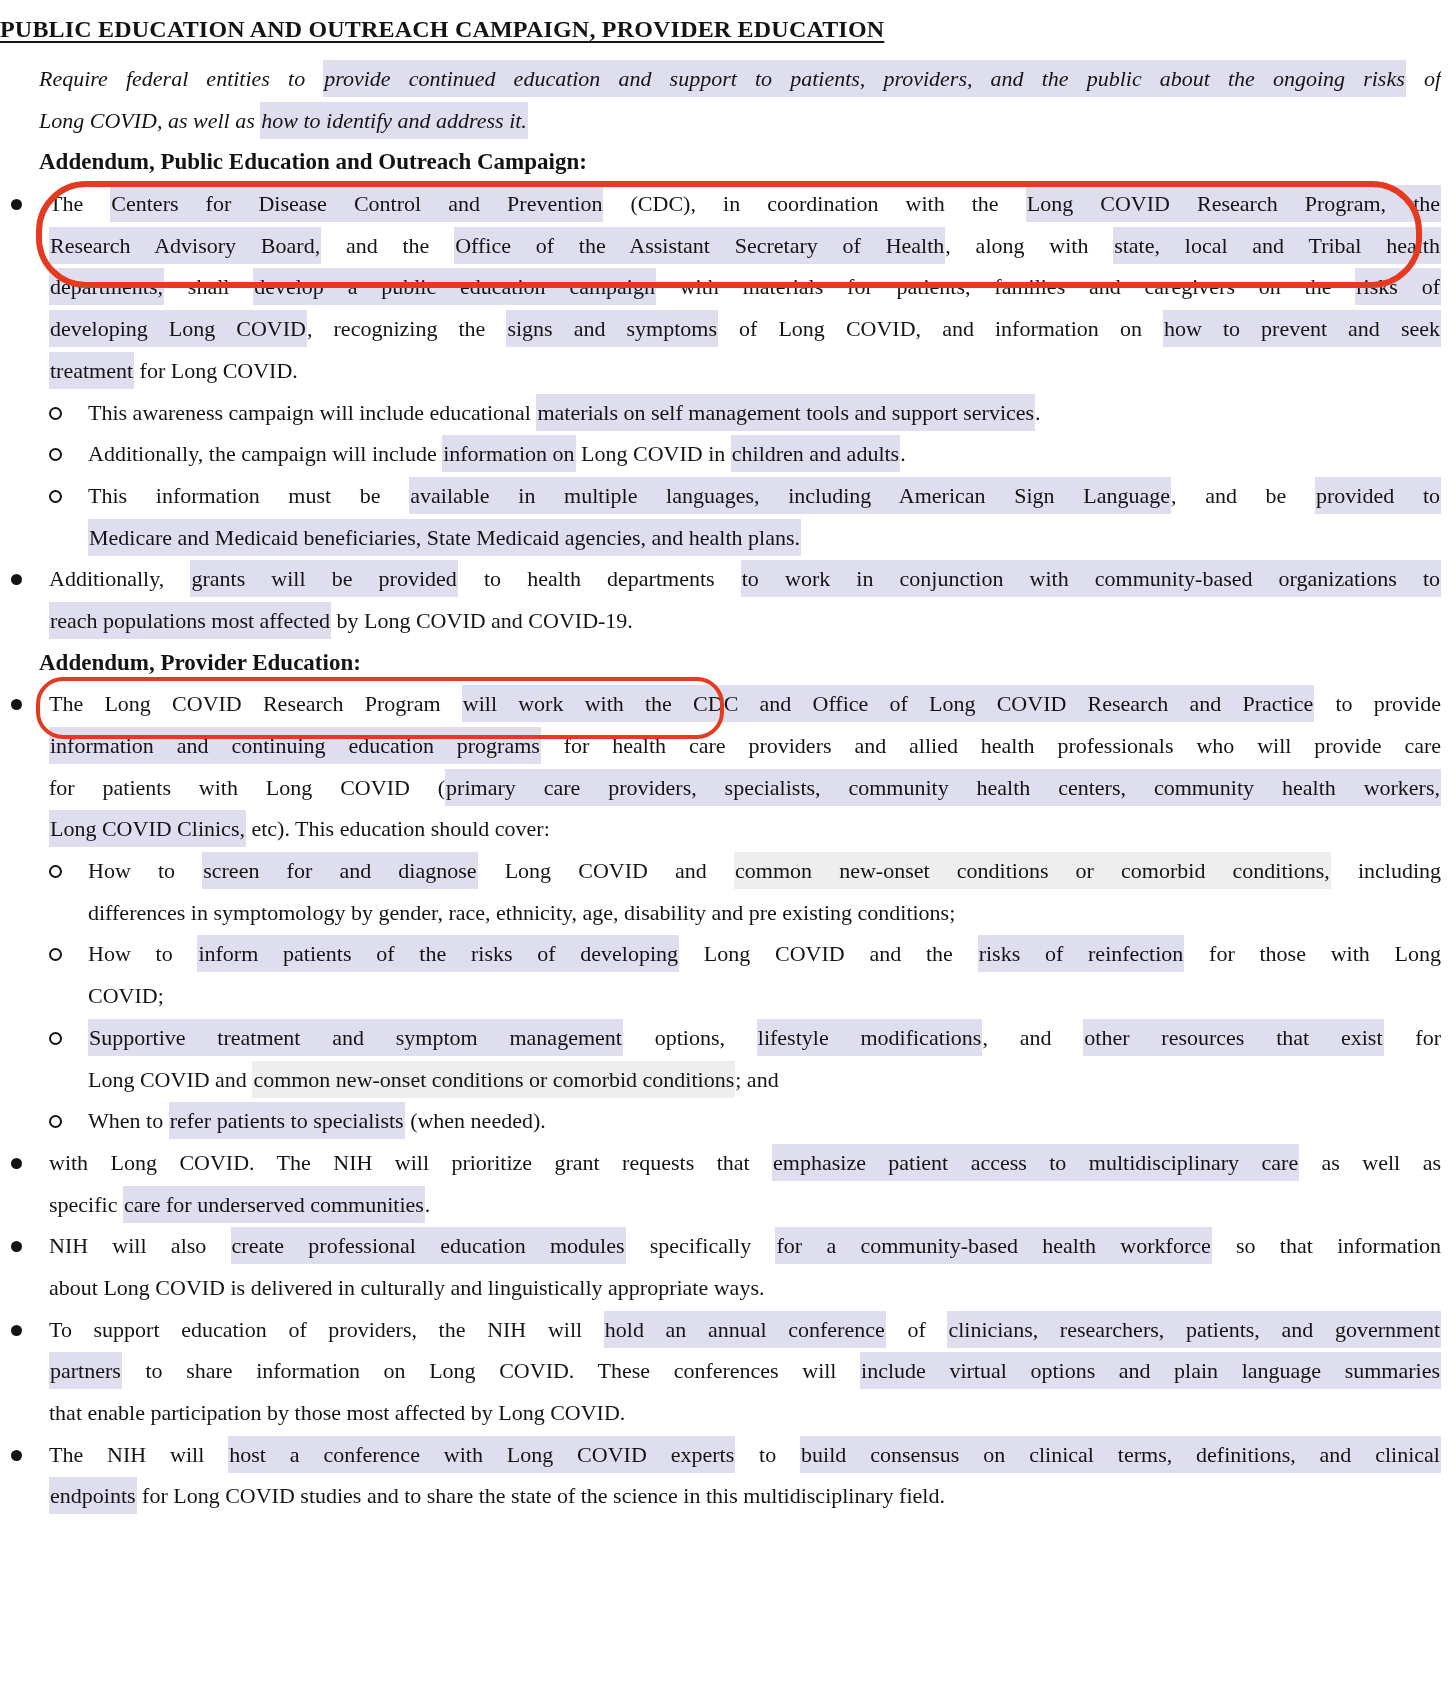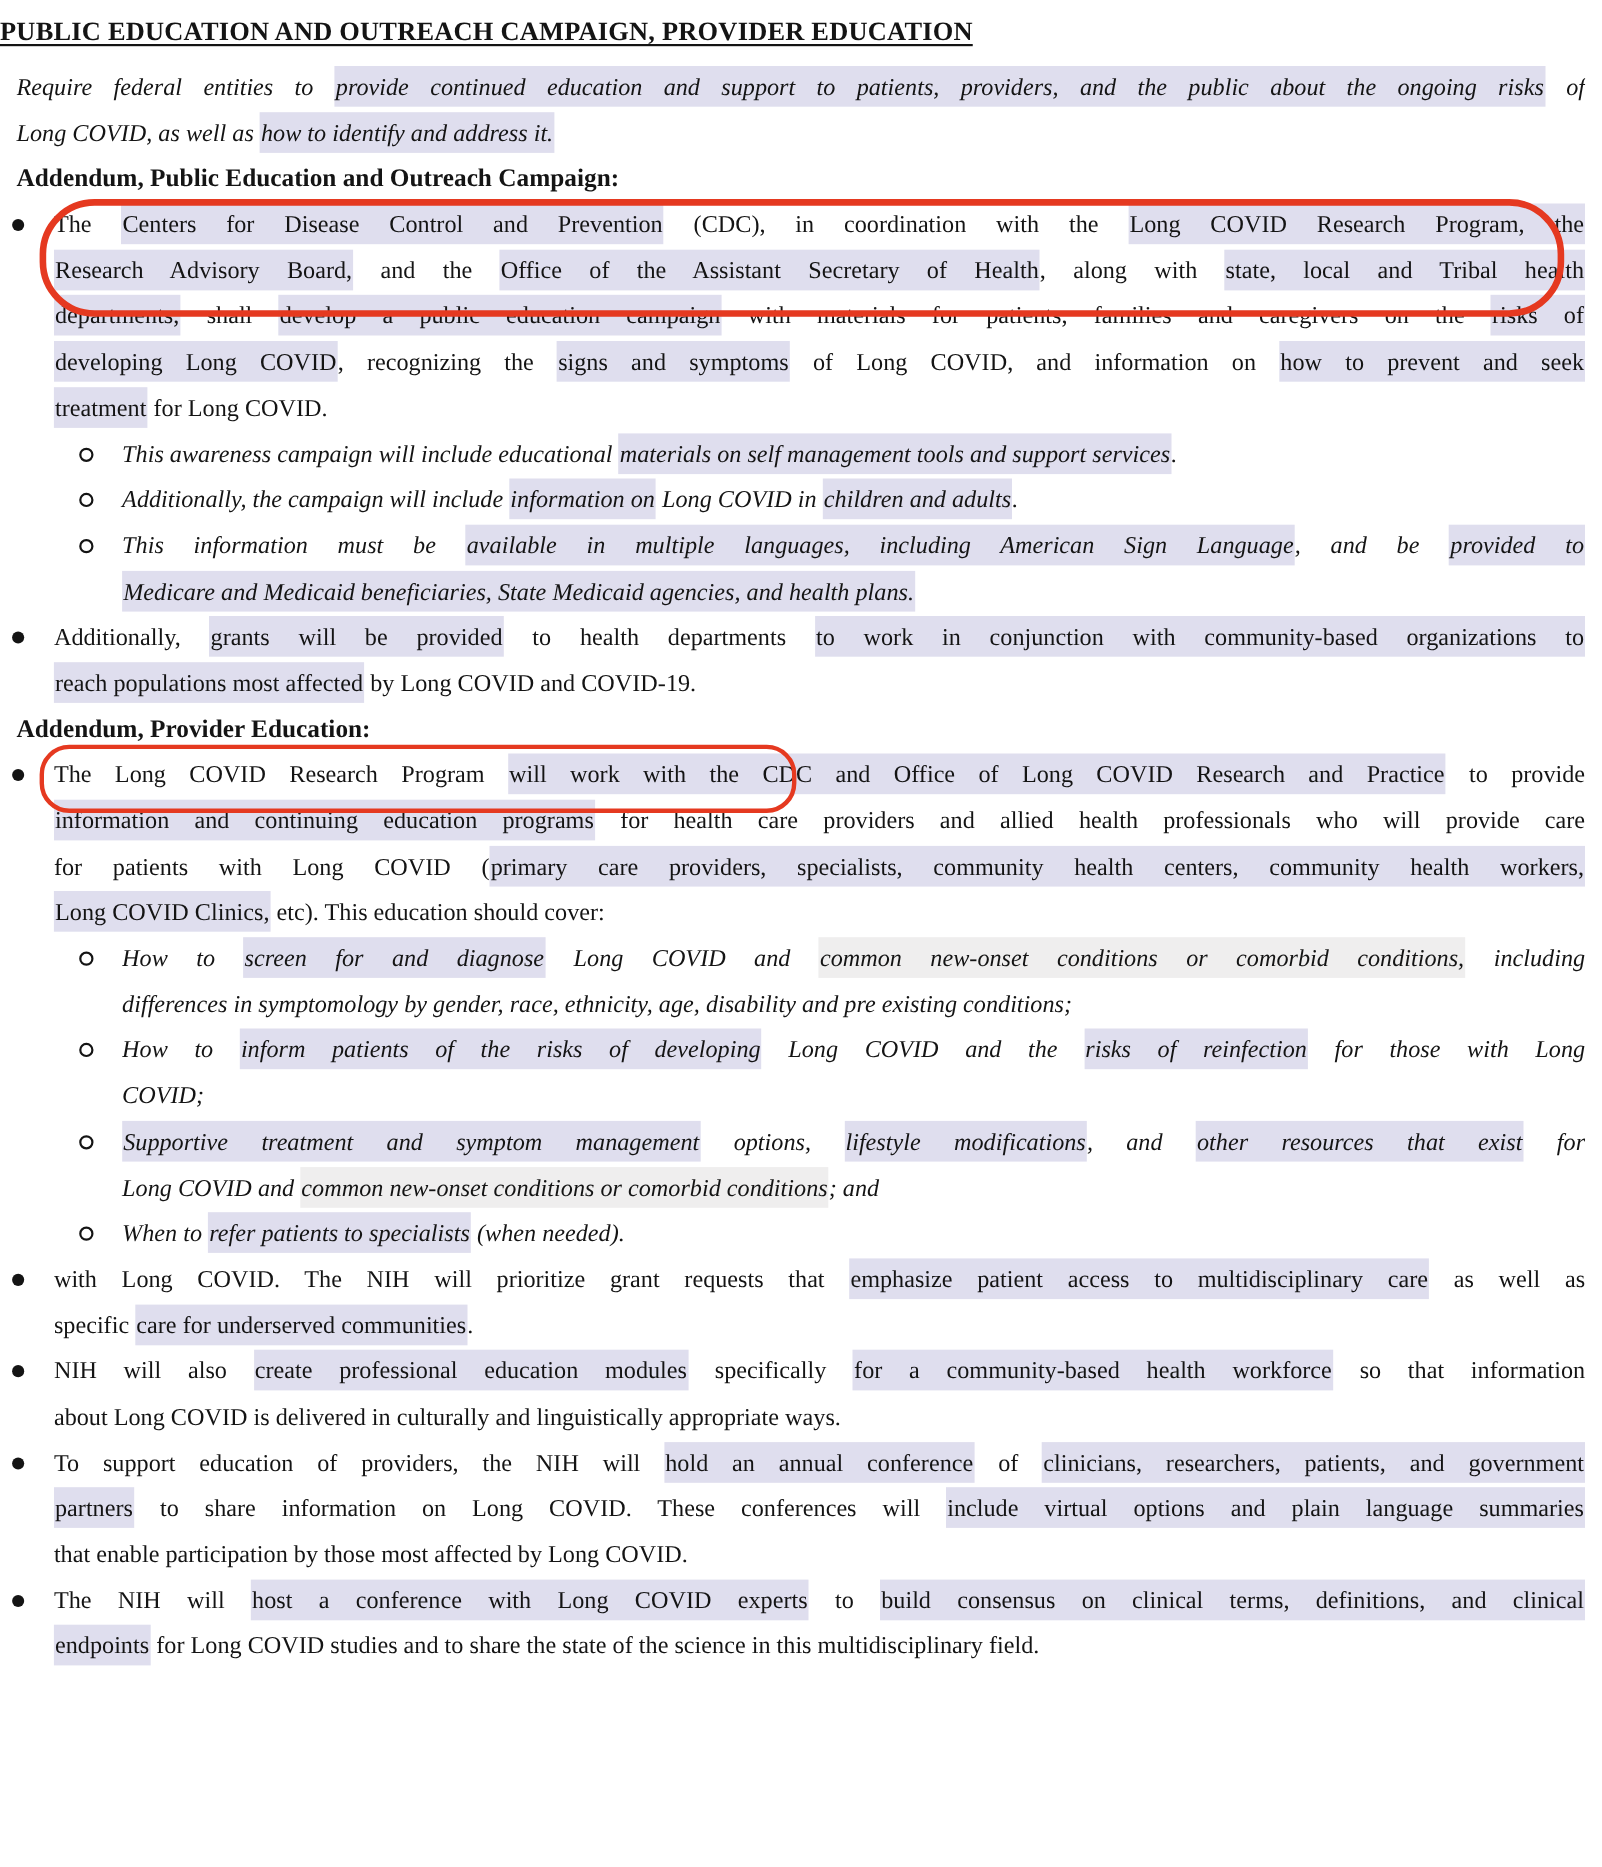--- a/index.html
+++ b/index.html
@@ -23,38 +23,38 @@
     height: 42px;
     text-align: left;
     font-size: 24px;
     font-weight: bold;
     text-decoration: underline;
     text-underline-offset: 4px;
     text-decoration-thickness: 2px;
     letter-spacing: 0.2px;
   }
   #content { padding: 0 15px 0 15px; }
-  .block { position: relative; }
+  .block { position: relative; margin-left: 24px; }
   .line {
     font-size: 22px;
     line-height: 41.7px;
     height: 41.7px;
     white-space: nowrap;
   }
   .just {
     white-space: normal;
     text-align: justify;
     text-align-last: justify;
     -moz-text-align-last: justify;
     overflow: hidden;
   }
   .heading .line { font-weight: bold; font-size: 23px; }
   .intro .line { font-style: italic; }
   .bullet { margin-left: 34px; }
-  .subbullet { margin-left: 96px; font-style: italic; }
+  .subbullet { margin-left: 73px; }
   .hl1 { background: var(--hl1); padding: 6px 1px; }
   .hl2 { background: var(--hl2); padding: 6px 1px; }
   .marker-dot {
     position: absolute; left: -38px; top: 16px;
     width: 11px; height: 11px; border-radius: 50%;
     background: var(--ink);
   }
   .marker-circle {
     position: absolute; left: -39px; top: 15px;
     width: 9px; height: 9px; border-radius: 50%;

